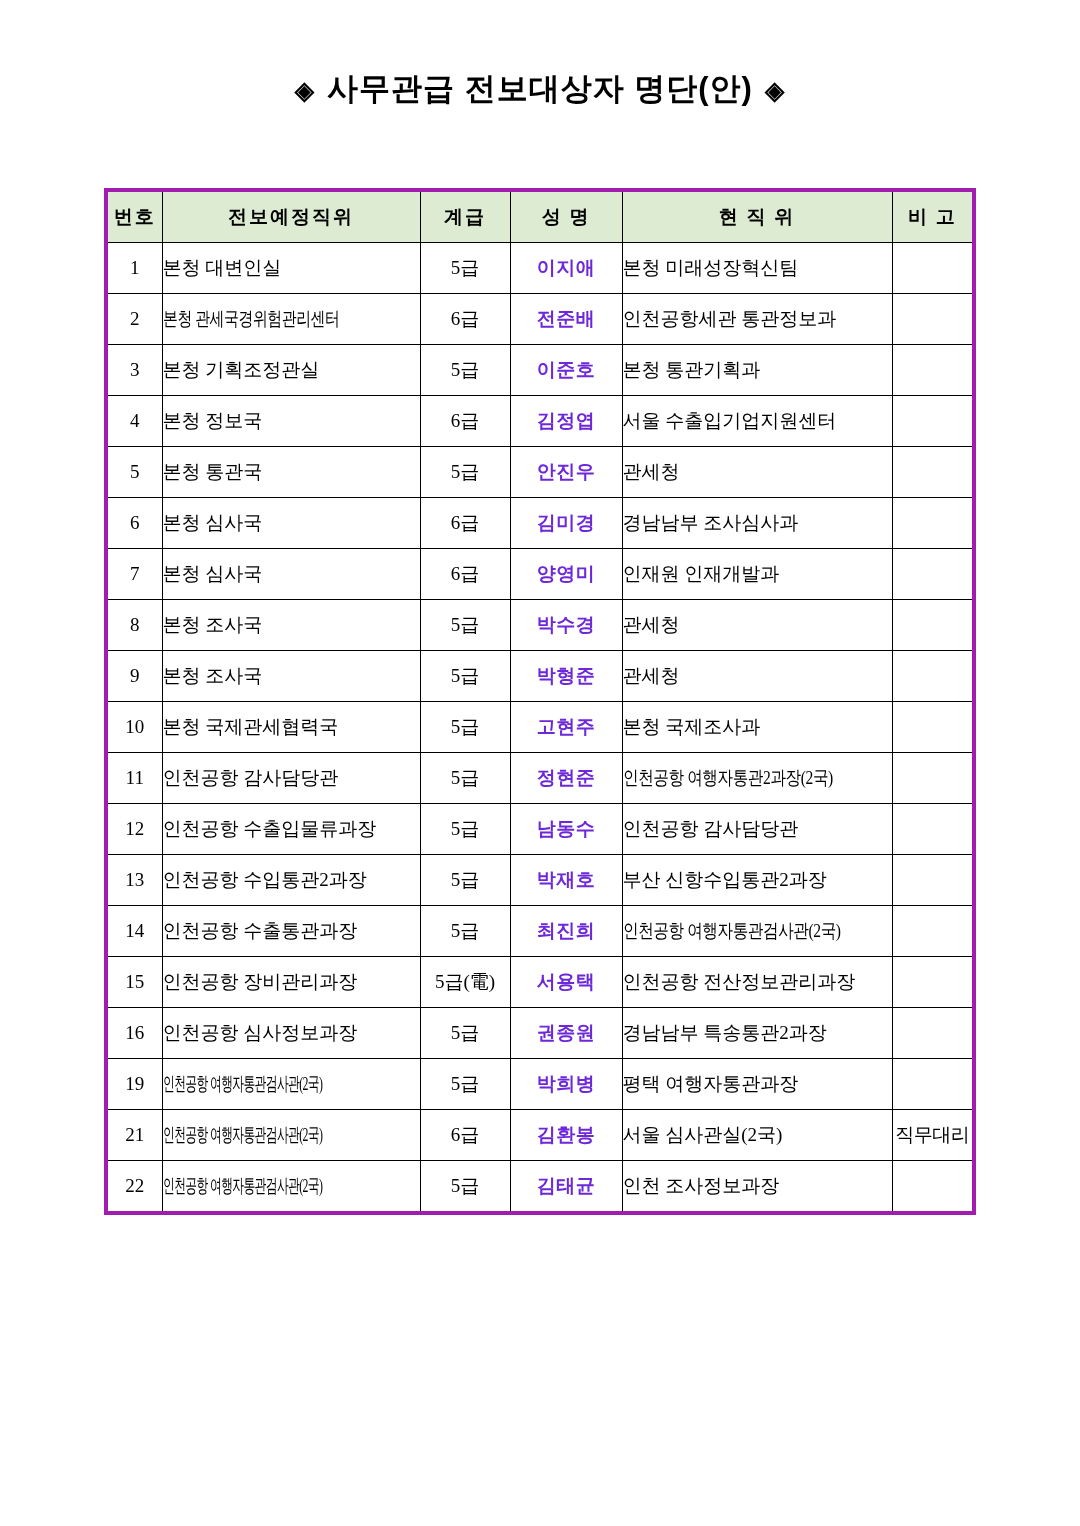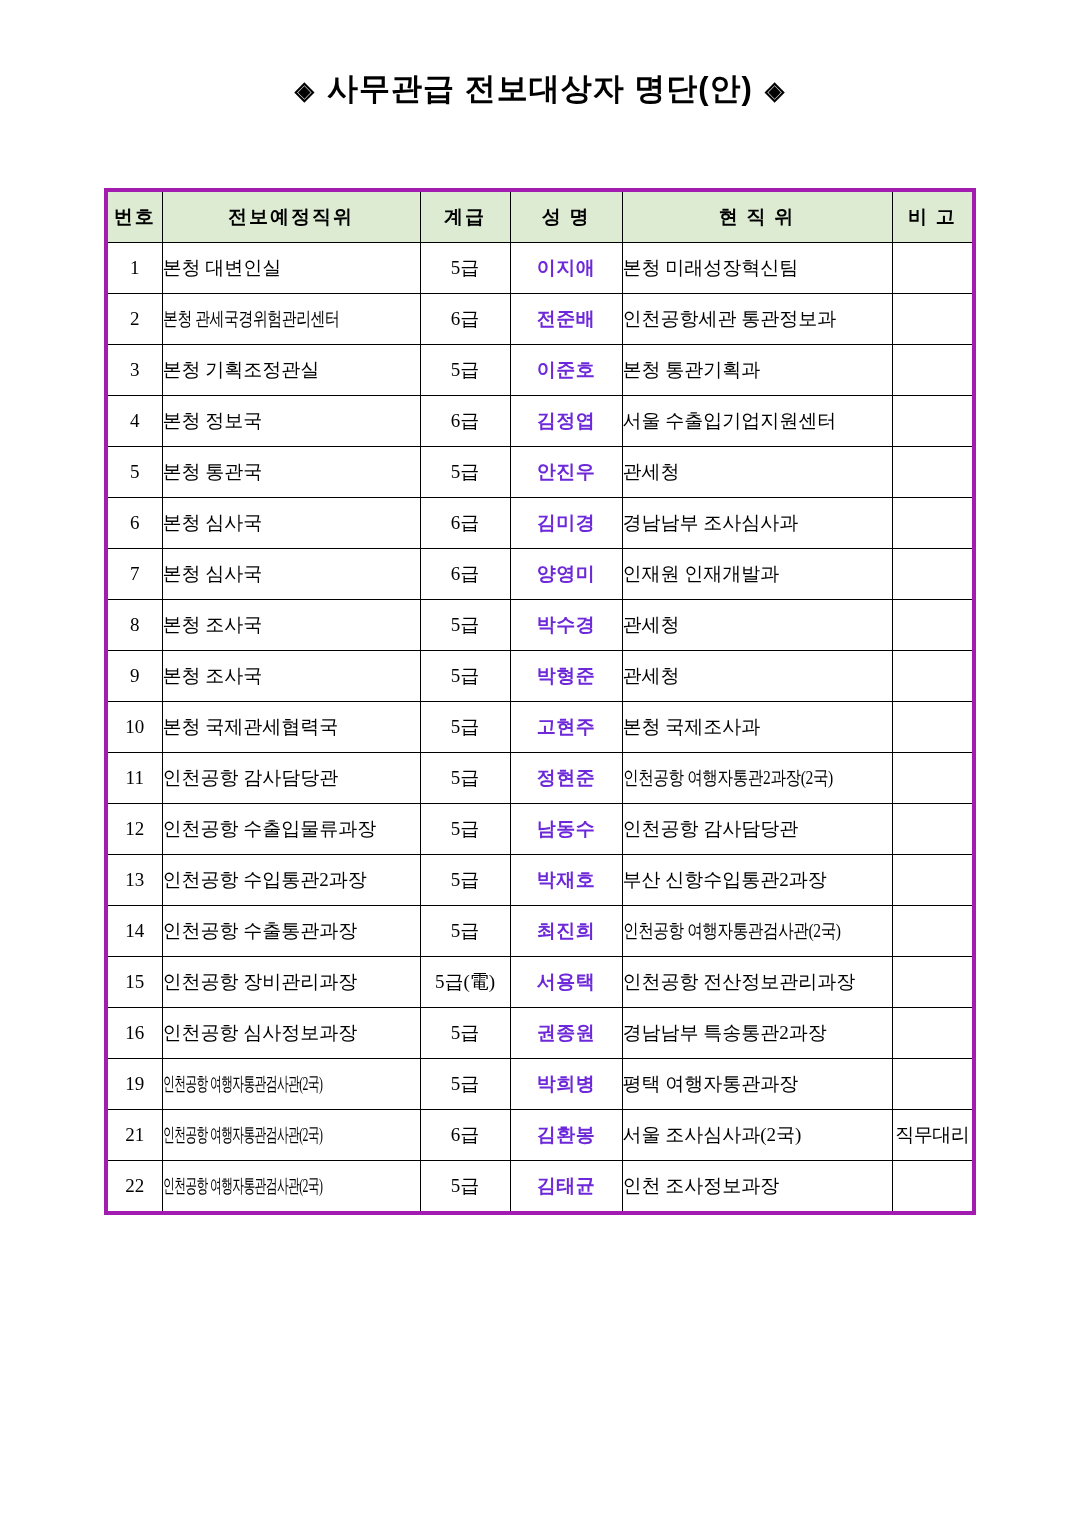--- a/index.html
+++ b/index.html
@@ -287,21 +287,21 @@
             <td class="grade">5급</td>
             <td class="name">박희병</td>
             <td class="cur"><span>평택 여행자통관과장</span></td>
             <td class="note"></td>
           </tr>
           <tr>
             <td class="no">21</td>
             <td class="pos"><span class="squeeze2">인천공항 여행자통관검사관(2국)</span></td>
             <td class="grade">6급</td>
             <td class="name">김환봉</td>
-            <td class="cur"><span>서울 조사심사과(2국)</span></td>
+            <td class="cur"><span>서울 심사관실(2국)</span></td>
             <td class="note">직무대리</td>
           </tr>
           <tr>
             <td class="no">22</td>
             <td class="pos"><span class="squeeze2">인천공항 여행자통관검사관(2국)</span></td>
             <td class="grade">5급</td>
             <td class="name">김태균</td>
             <td class="cur"><span>인천 조사정보과장</span></td>
             <td class="note"></td>
           </tr>

